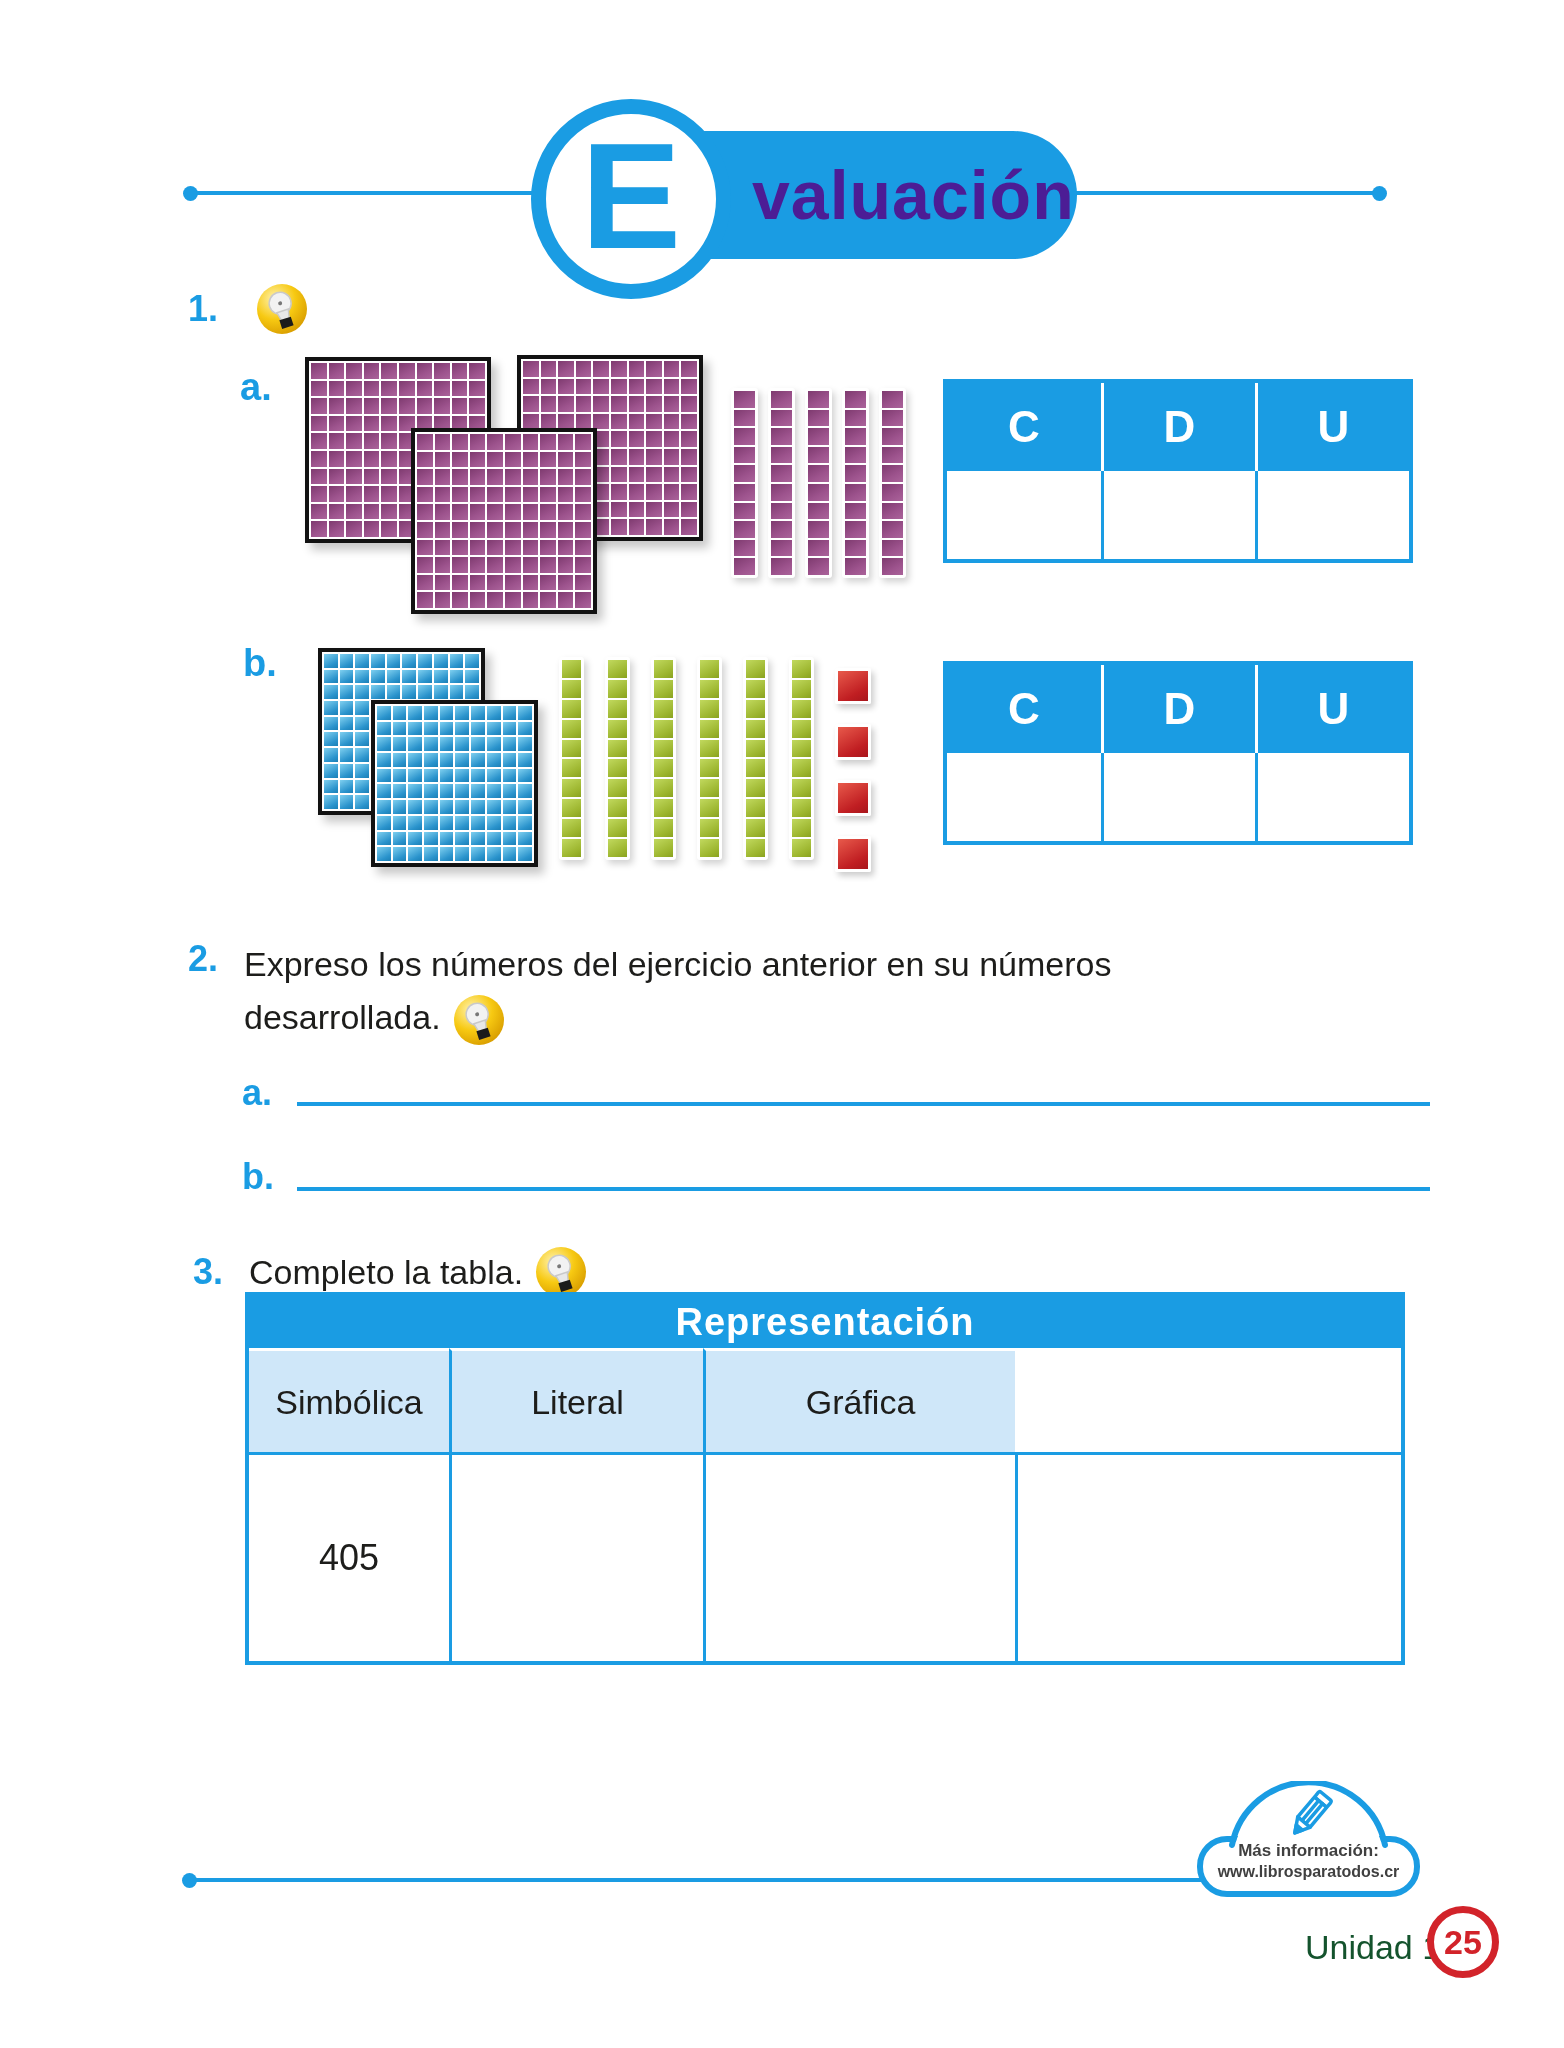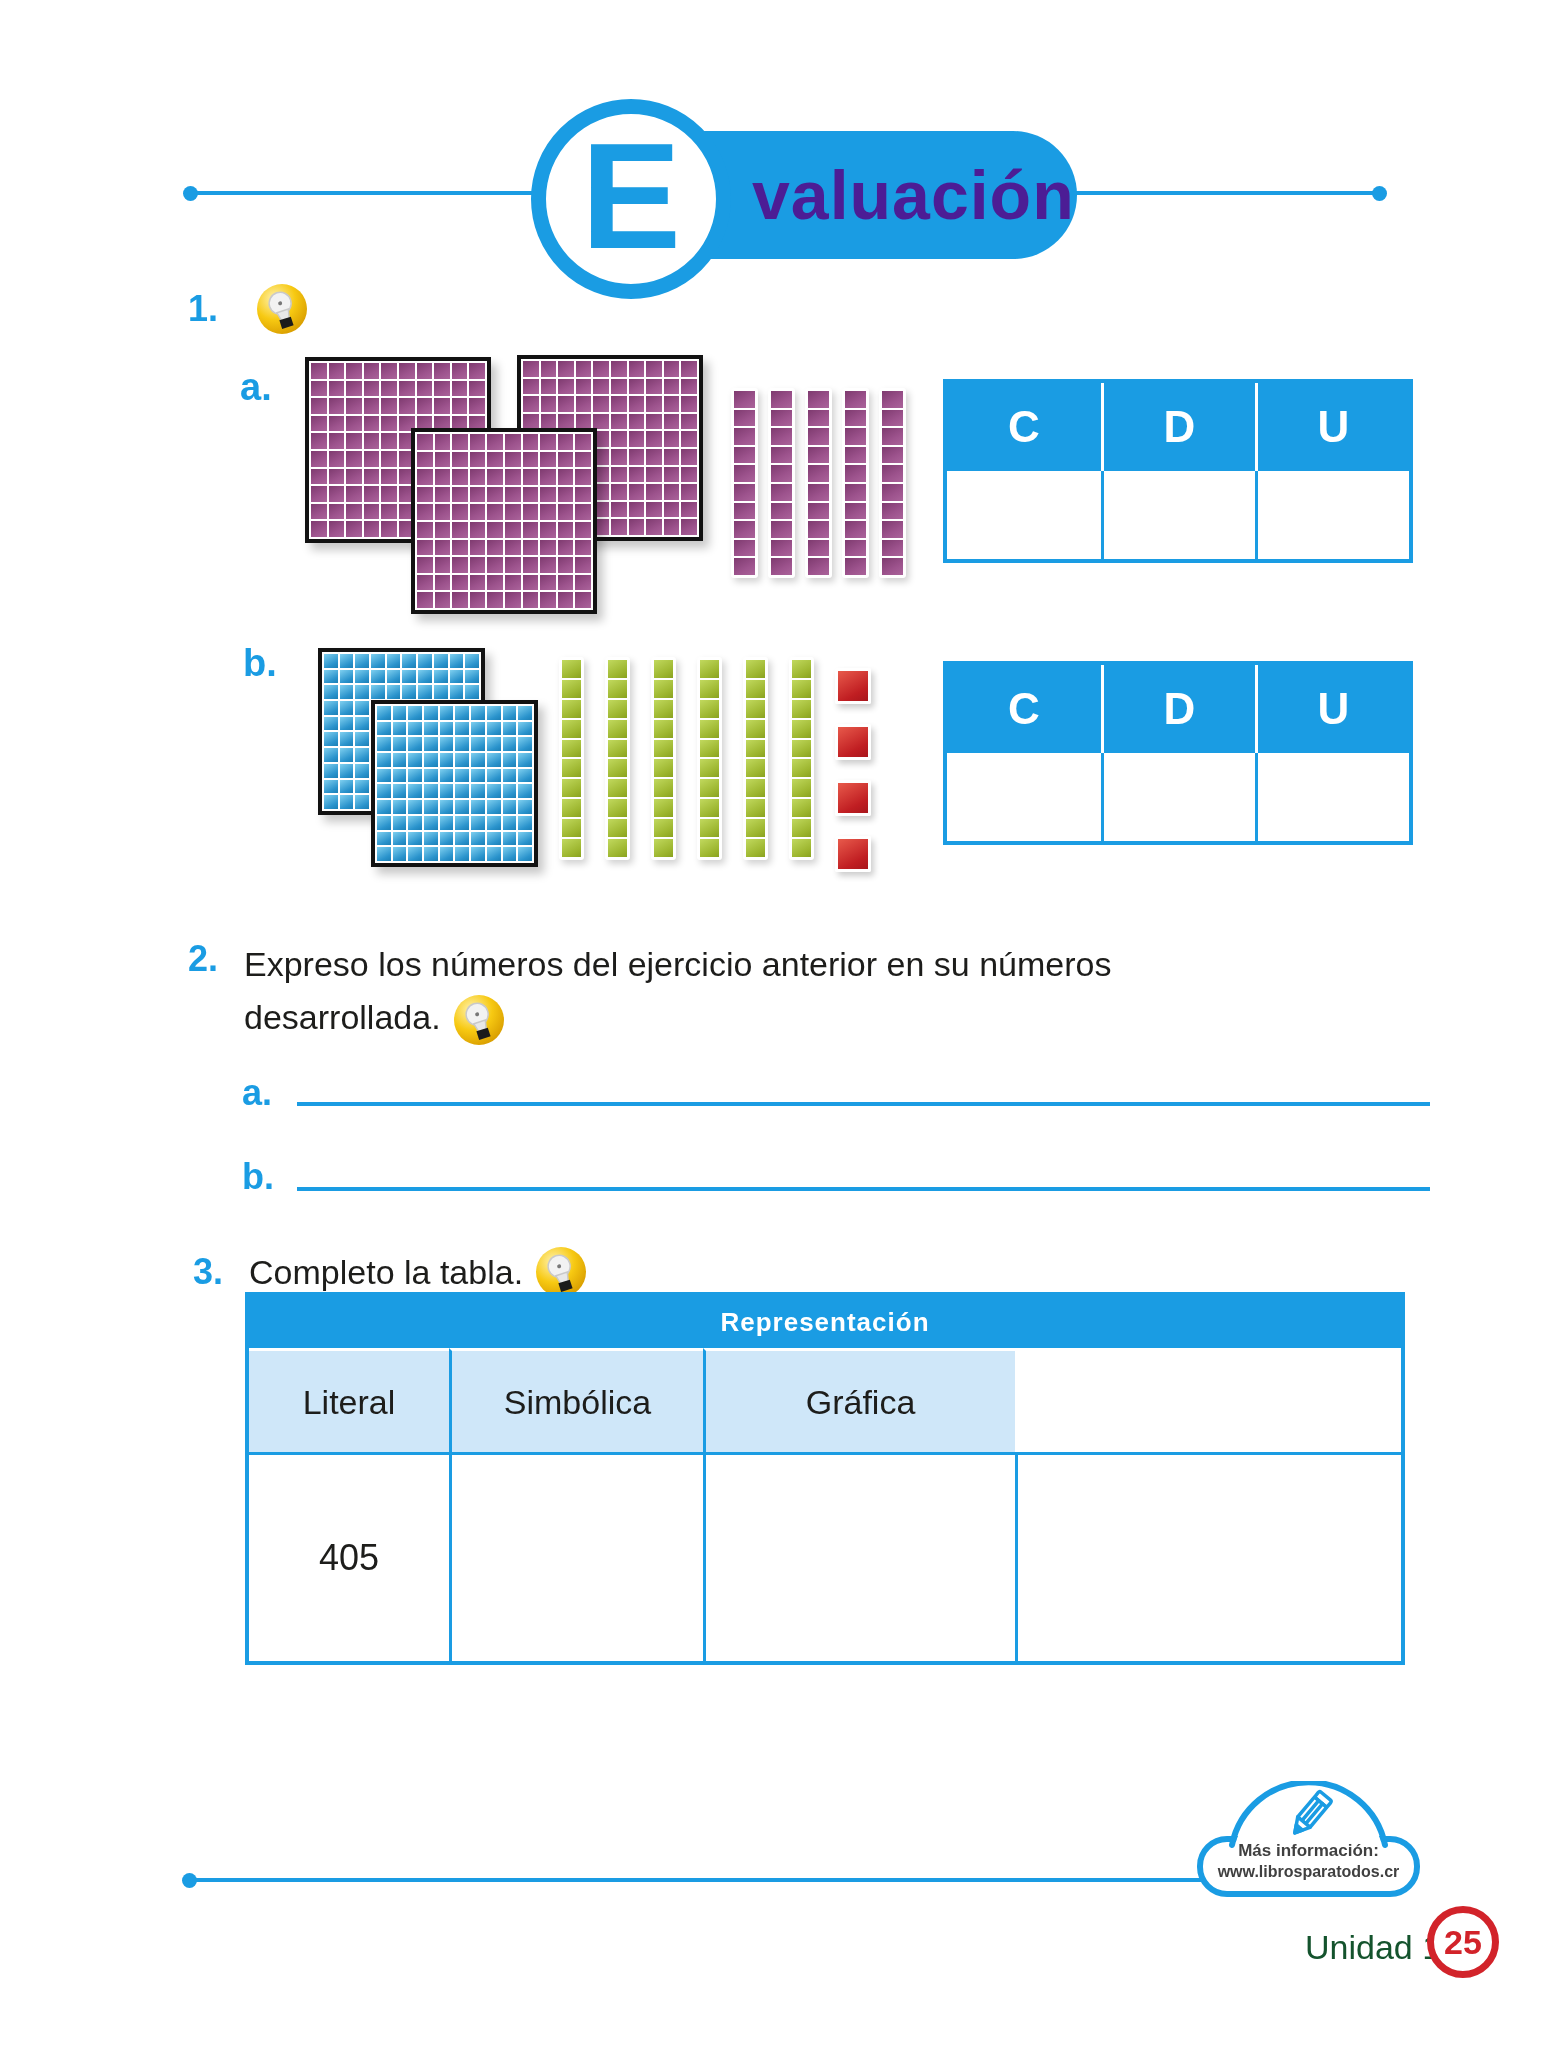--- a/index.html
+++ b/index.html
@@ -67,21 +67,21 @@
   .cdu-body div{border-left:3px solid #1a9ce3;}
   .cdu-body div:first-child{border-left:none;}
 
   
   .ans-label{position:absolute;font-weight:bold;font-size:36px;color:#1a9ce3;}
   .ans-line{position:absolute;width:1133px;height:4px;background:#1a9ce3;}
 
   
   .bigtable{position:absolute;left:245px;top:1292px;width:1160px;border:4px solid #1a9ce3;
         box-sizing:border-box;background:#fff;z-index:1;}
-  .bt-title{height:52px;background:#1a9ce3;color:#fff;font-weight:bold;font-size:26px;
+  .bt-title{height:52px;background:#1a9ce3;color:#fff;font-weight:bold;font-size:38px;
         display:flex;align-items:center;justify-content:center;letter-spacing:1px;text-align:center;}
   .bt-grid{display:grid;grid-template-columns:200px 254px 312px 386px;}
   .bt-sub div{height:104px;background:#cfe7f9;border-top:3px solid #fff;border-left:3px solid #1a9ce3;
         display:flex;align-items:center;justify-content:center;text-align:center;font-size:34px;
         line-height:42px;box-sizing:border-box;padding:0 8px;}
   .bt-sub div:first-child{border-left:none;}
   .bt-row div{height:209px;border-top:3px solid #1a9ce3;border-left:3px solid #1a9ce3;
         display:flex;align-items:center;justify-content:center;font-size:36px;box-sizing:border-box;}
   .bt-row div:first-child{border-left:none;}
 
@@ -852,22 +852,22 @@
           <rect x="20" y="36" width="12" height="9" fill="#1b1b1b"></rect>
           <circle cx="26" cy="20" r="2" fill="#777"></circle>
         </g>
       </svg>
     </span>
   </div>
 
   <div class="bigtable">
     <div class="bt-title">Representación</div>
     <div class="bt-sub bt-grid" id="btSub">
+        <div>Simbólica</div>
         <div>Literal</div>
-        <div>Simbólica</div>
         <div>Gráfica</div>
       </div>
     <div id="btRows">
         <div class="bt-row bt-grid">
           <div>405</div>
           <div></div>
           <div></div>
           <div></div>
         </div>
       </div>

